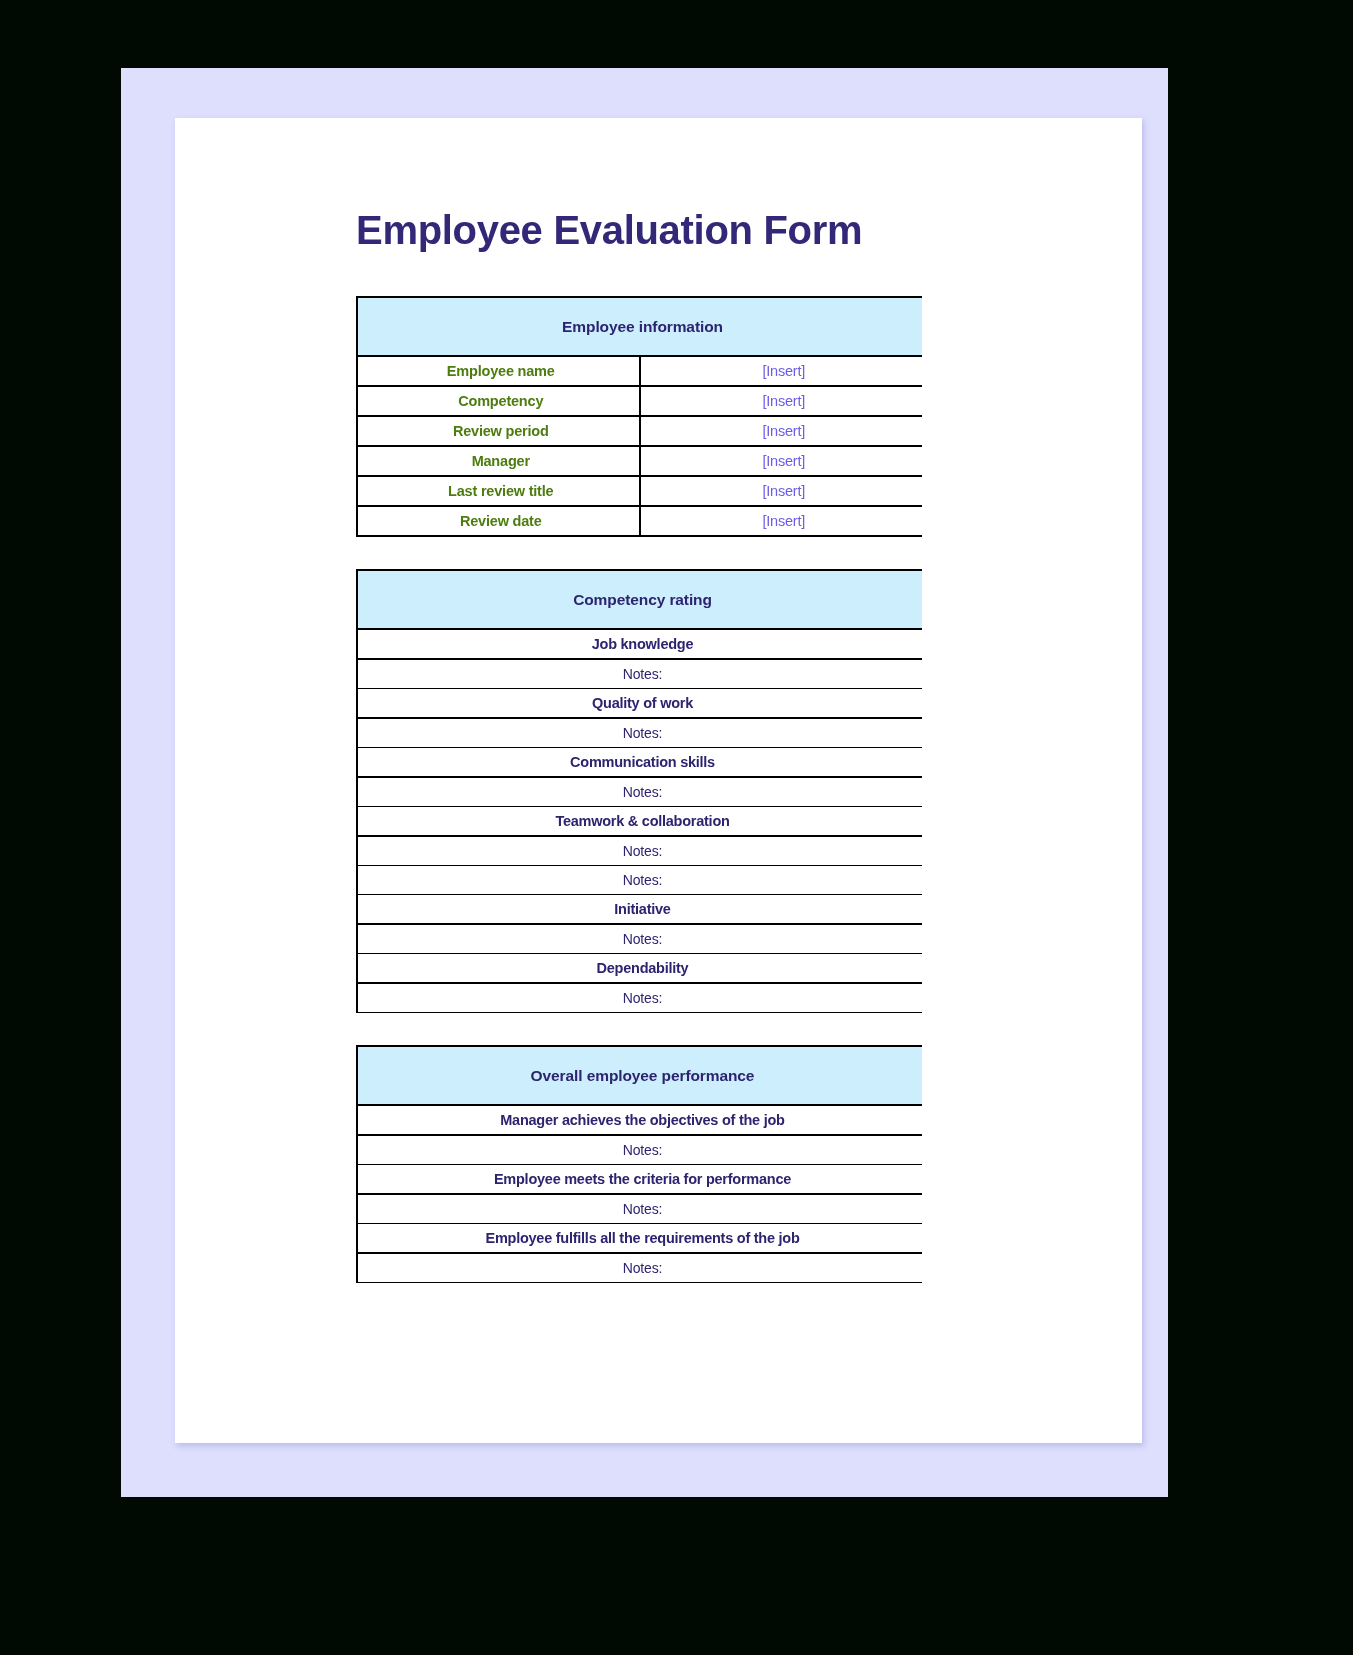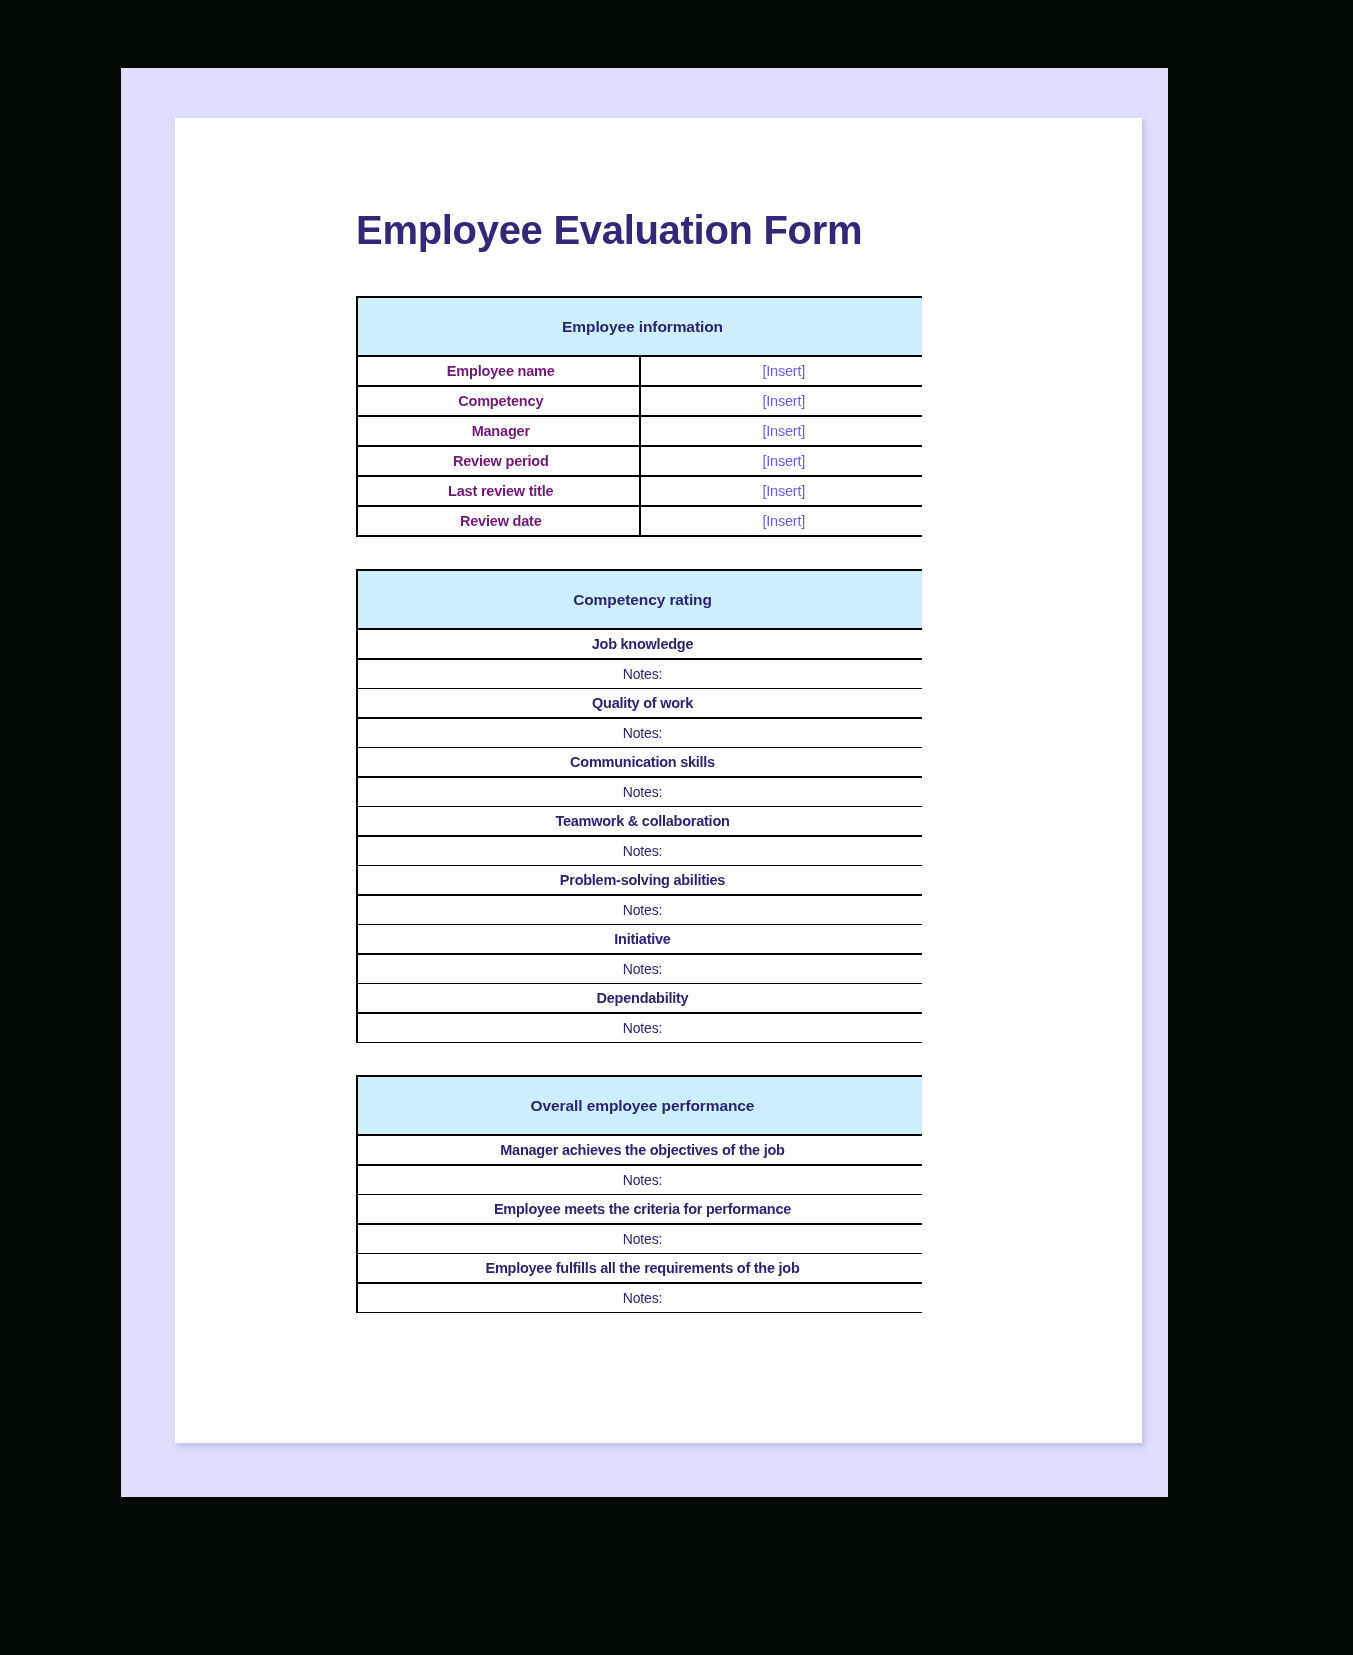--- a/index.html
+++ b/index.html
@@ -87,21 +87,21 @@
     letter-spacing: -0.1px;
   }
 
   .lbl-cell {
     border-bottom: 2.2px solid #000000;
     border-right: 2.2px solid #000000;
     height: 28px;
     padding-left: 5px !important;
     font-size: 14.5px;
     font-weight: bold;
-    color: #701a75;
+    color: #4d7c0f;
     letter-spacing: -0.2px;
   }
 
   .val-cell {
     border-bottom: 2.2px solid #000000;
     height: 28px;
     padding-left: 5px !important;
     font-size: 14.5px;
     color: #6a5ce8;
     letter-spacing: -0.2px;
@@ -158,25 +158,25 @@
           </tr>
           <tr>
             <td class="lbl-cell" style="width:317px;">Employee name</td>
             <td class="val-cell">[Insert]</td>
           </tr>
           <tr>
             <td class="lbl-cell">Competency</td>
             <td class="val-cell">[Insert]</td>
           </tr>
           <tr>
+            <td class="lbl-cell">Review period</td>
+            <td class="val-cell">[Insert]</td>
+          </tr>
+          <tr>
             <td class="lbl-cell">Manager</td>
-            <td class="val-cell">[Insert]</td>
-          </tr>
-          <tr>
-            <td class="lbl-cell">Review period</td>
             <td class="val-cell">[Insert]</td>
           </tr>
           <tr>
             <td class="lbl-cell">Last review title</td>
             <td class="val-cell">[Insert]</td>
           </tr>
           <tr>
             <td class="lbl-cell">Review date</td>
             <td class="val-cell">[Insert]</td>
           </tr>
@@ -212,23 +212,20 @@
             <td class="notes-cell">Notes:</td>
           </tr>
 
           <tr>
             <td class="item-cell">Teamwork &amp; collaboration</td>
           </tr>
           <tr>
             <td class="notes-cell">Notes:</td>
           </tr>
 
-          <tr>
-            <td class="item-cell">Problem-solving abilities</td>
-          </tr>
           <tr>
             <td class="notes-cell">Notes:</td>
           </tr>
 
           <tr>
             <td class="item-cell">Initiative</td>
           </tr>
           <tr>
             <td class="notes-cell">Notes:</td>
           </tr>

